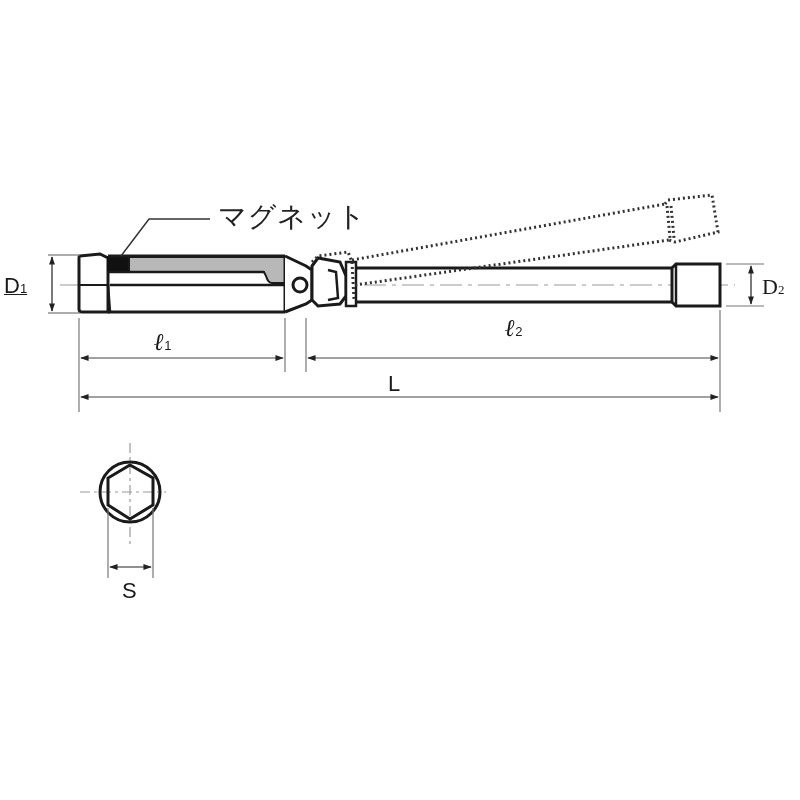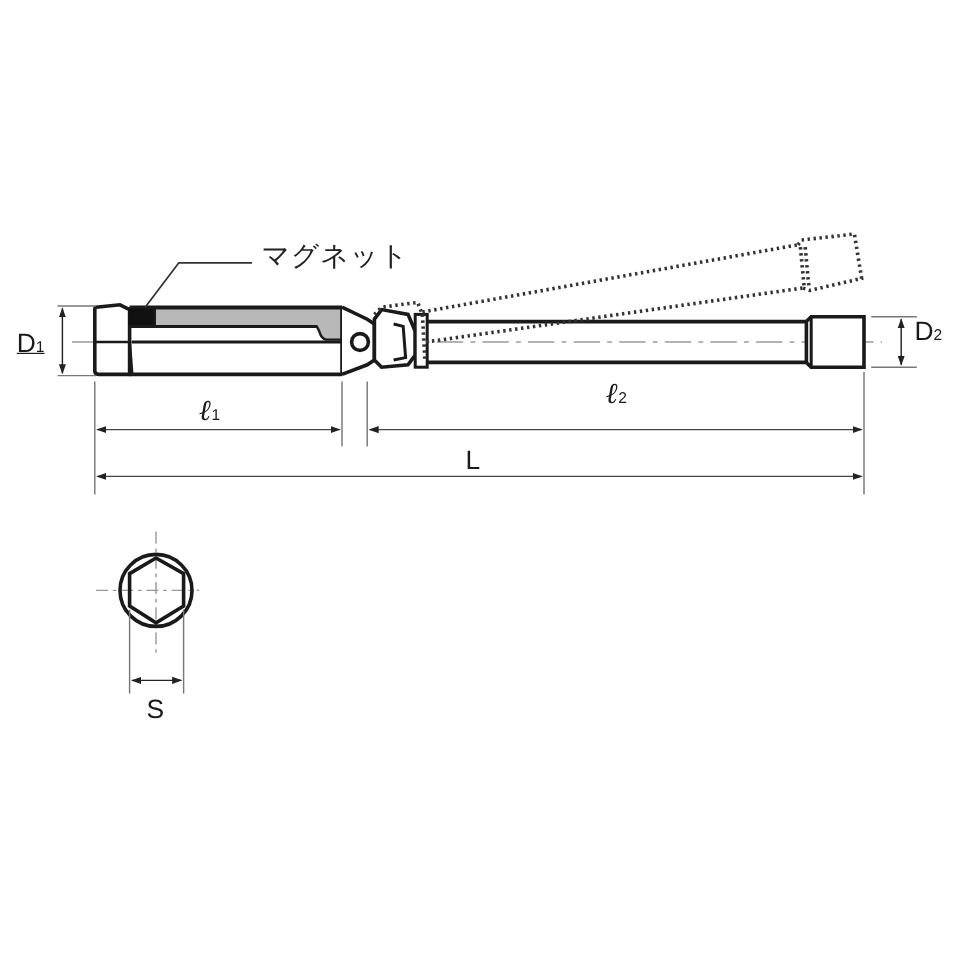--- a/index.html
+++ b/index.html
@@ -1,21 +1,21 @@
 <!DOCTYPE html>
 <html><head>
 <meta charset="utf-8">
 <style>
   html, body { margin: 0; padding: 0; background: #ffffff; }
   body { width: 800px; height: 800px; overflow: hidden; position: relative; font-family: "Liberation Sans", sans-serif; }
   #drawing { position: absolute; left: 0; top: 0; width: 800px; height: 800px; }
   .lbl { position: absolute; color: #1a1a1a; white-space: nowrap; line-height: 1; }
   .lbl-big { font-size: 22px; }
   .lbl-sub { font-size: 13px; }
-  .lbl-jp { font-size: 23px; letter-spacing: 1px; font-family: "DejaVu Sans", sans-serif; color: #222; }
+  .lbl-jp { font-size: 28px; letter-spacing: 1px; font-family: "DejaVu Sans", sans-serif; color: #222; }
   .ell { font-family: "DejaVu Serif", serif; font-style: italic; font-weight: bold; font-size: 24px; }
 </style>
 </head>
 <body>
 
 <svg id="drawing" viewBox="0 0 800 800" xmlns="http://www.w3.org/2000/svg">
   <defs>
     <marker id="arr" viewBox="0 0 10 10" refX="9" refY="5" markerWidth="7" markerHeight="7" orient="auto-start-reverse">
       <path d="M0,1.5 L10,5 L0,8.5 z" fill="#222"></path>
     </marker>
@@ -101,29 +101,29 @@
     <circle cx="130" cy="492" r="30" stroke="#1a1a1a" stroke-width="3" fill="none"></circle>
     <polygon points="130,465 153,478 153,505 130,519 108,505 108,478" stroke="#1a1a1a" stroke-width="3" fill="none"></polygon>
     <line x1="108" y1="508" x2="108" y2="578" stroke="#777" stroke-width="1.2"></line>
     <line x1="153" y1="508" x2="153" y2="578" stroke="#777" stroke-width="1.2"></line>
     <line x1="110" y1="567" x2="151" y2="567" stroke="#222" stroke-width="1.2" marker-start="url(#arr)" marker-end="url(#arr)"></line>
   </g>
 </svg>
 
 <div class="lbl lbl-jp" style="left:218px; top:203px;">マグネット</div>
 
-<div class="lbl" style="left:14px; top:275px;text-decoration:underline;">
+<div class="lbl" style="left:4px; top:275px;text-decoration:underline;">
   <span class="lbl-big">D</span><span class="lbl-sub">1</span>
 </div>
 
-<div class="lbl" style="left:762px; top:265px;">
+<div class="lbl" style="left:762px; top:276px;font-family:Liberation Serif, serif;">
   <span class="lbl-big">D</span><span class="lbl-sub">2</span>
 </div>
 
-<div class="lbl" style="left:166px; top:330px;">
+<div class="lbl" style="left:154px; top:330px;">
   <span class="ell">ℓ</span><span class="lbl-sub">1</span>
 </div>
 
 <div class="lbl" style="left:505px; top:316px;">
   <span class="ell">ℓ</span><span class="lbl-sub">2</span>
 </div>
 
 <div class="lbl lbl-big" style="left:388px; top:373px;">L</div>
 
 <div class="lbl lbl-big" style="left:122px; top:580px;">S</div>

